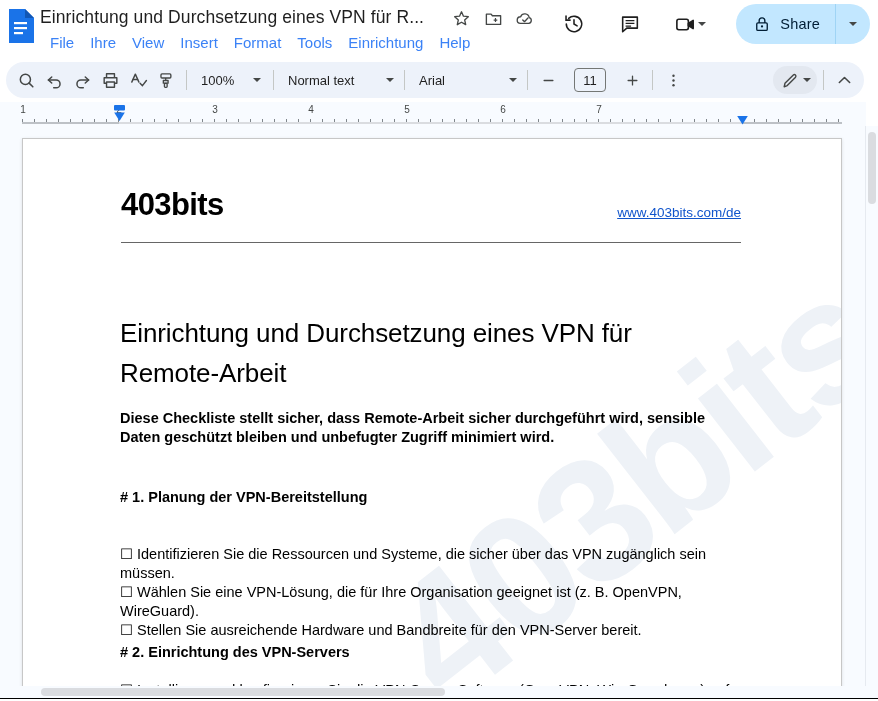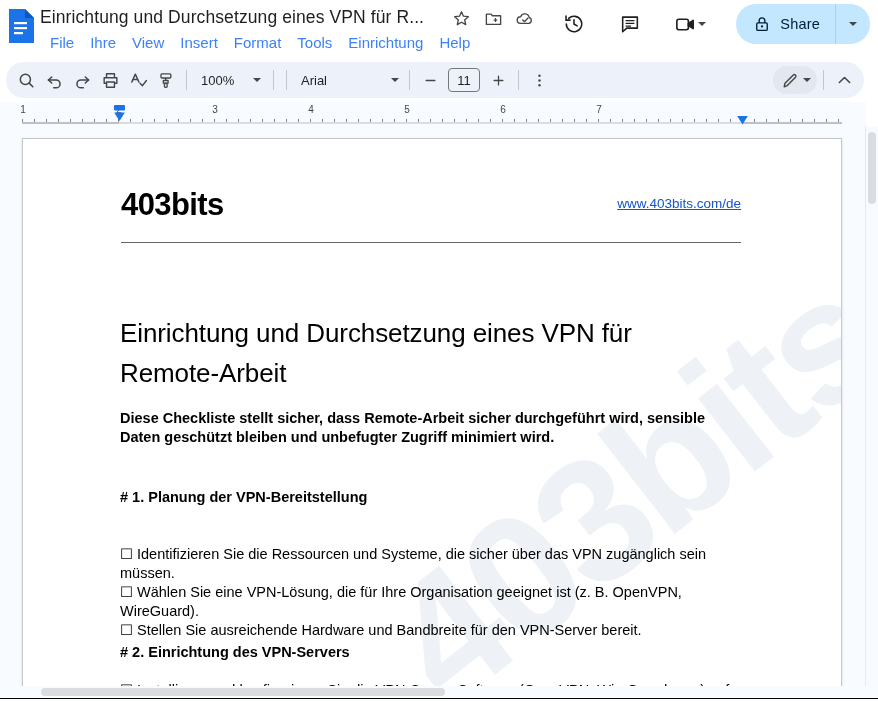--- a/index.html
+++ b/index.html
@@ -97,21 +97,21 @@
     padding: 0 4px 0 8px; cursor: pointer; gap: 2px; flex: none;
   }
   .tb-combo-txt { font-size: 13px; color: #1f1f1f; white-space: nowrap; }
   #zoom-combo { width: 74px; }
   #zoom-combo .tb-combo-txt { width: 50px; }
   #style-combo { width: 118px; }
   #style-combo .tb-combo-txt { width: 98px; }
   #font-combo { width: 110px; }
   #font-combo .tb-combo-txt { width: 88px; }
   #fontsize-grp {
-    display: flex; align-items: center; gap: 4px; flex: none;
+    display: flex; align-items: center; gap: 12px; flex: none;
   }
   #fontsize-box {
     width: 32px; height: 24px; border: 1px solid #747775; border-radius: 4px;
     background: transparent; display: flex; align-items: center; justify-content: center;
     font-size: 13px; color: #1f1f1f; cursor: text;
   }
   #tb-spacer { flex: 1 1 auto; }
   #mode-btn {
     height: 28px; border-radius: 14px; padding: 0 6px 0 8px;
     display: flex; align-items: center; gap: 3px; cursor: pointer;
@@ -172,21 +172,21 @@
   #hdr-row {
     position: absolute; left: 98px; top: 48px; width: 620px;
     display: flex; align-items: flex-end; justify-content: space-between;
   }
   #hdr-logo {
     font-size: 31px; font-weight: bold; color: #000; letter-spacing: -0.6px;
     line-height: 36px;
   }
   #hdr-link {
     font-size: 13.5px; color: #1155cc; text-decoration: underline;
-    line-height: 20px; margin-bottom: 9px; cursor: pointer;
+    line-height: 20px; margin-bottom: 0; cursor: pointer;
   }
   #hdr-rule {
     position: absolute; left: 98px; top: 103px; width: 620px; height: 1px;
     background: #666666;
   }
 
   #doc-h1 {
     position: absolute; left: 97px; top: 174px; width: 580px;
     font-size: 26px; color: #000; line-height: 40px; font-weight: normal;
     letter-spacing: -0.1px;
@@ -364,20 +364,24 @@
 
     <div class="tb-sep"></div>
 
     <div class="tb-combo" id="zoom-combo">
       <span class="tb-combo-txt">100%</span>
       <span class="caret"></span>
     </div>
 
     <div class="tb-sep"></div>
 
+    <div class="tb-combo" id="style-combo">
+      <span class="tb-combo-txt">Normal text</span>
+      <span class="caret"></span>
+    </div>
 
     <div class="tb-sep"></div>
 
     <div class="tb-combo" id="font-combo">
       <span class="tb-combo-txt">Arial</span>
       <span class="caret"></span>
     </div>
 
     <div class="tb-sep"></div>
 

